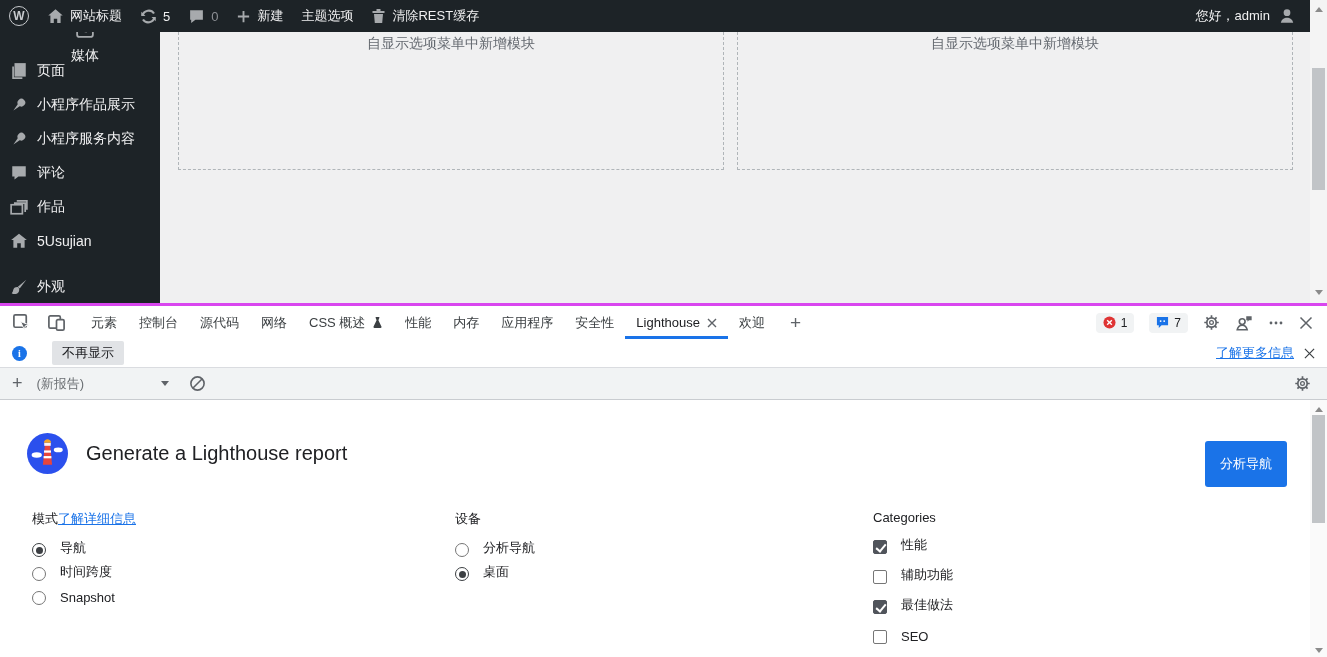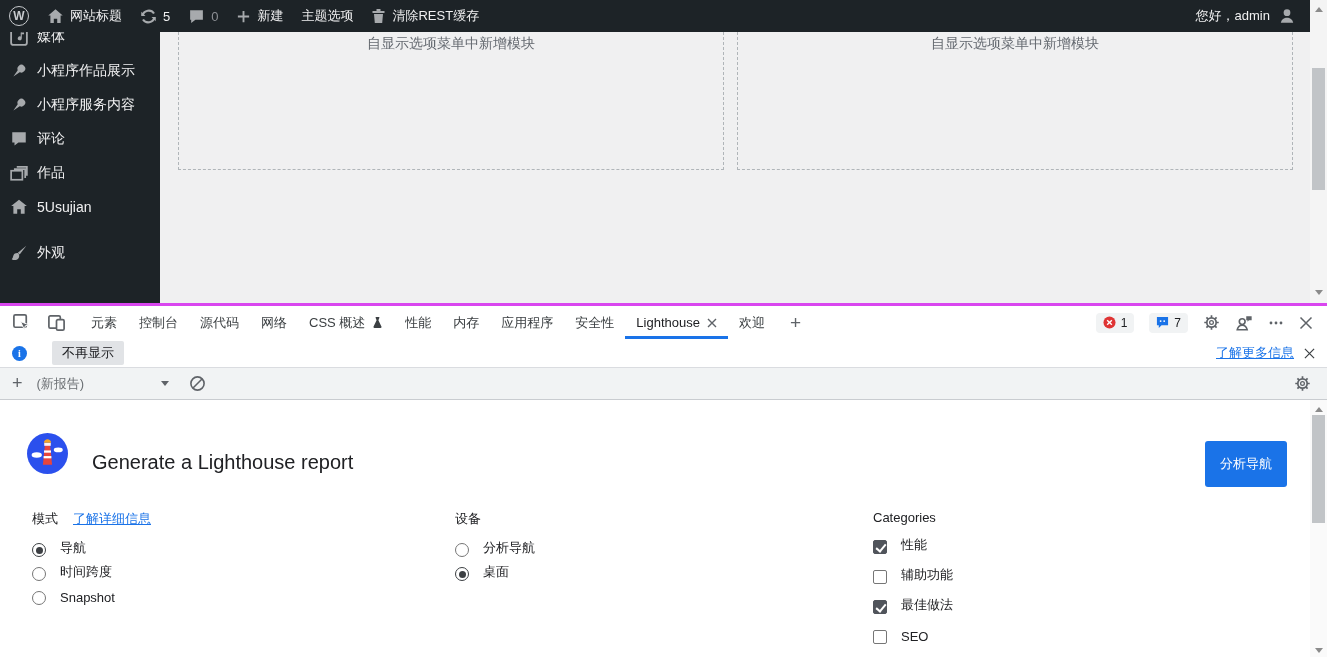--- a/index.html
+++ b/index.html
@@ -15,21 +15,21 @@
   .ab-item svg { display:block; }
   .wp-logo-circle { width:20px; height:20px; border:1.6px solid #c8cbce; border-radius:50%;
     display:flex; align-items:center; justify-content:center; font-size:12px; font-weight:bold; color:#c8cbce; }
   .ab-count-muted { color:#8c8f94; }
   .ab-right { margin-left:auto; display:flex; align-items:center; gap:8px; padding-right:14px; }
 
   
   .wp-body { position:absolute; top:32px; left:0; width:1310px; height:271px; display:flex; overflow:hidden; }
   .sidebar { width:160px; background:#1d2327; color:#f0f0f1; flex:none; padding-top:0; overflow:hidden; }
   .sb-item { height:34px; display:flex; align-items:center; gap:9px; padding-left:10px; font-size:14px; cursor:pointer; }
-  .sb-item:first-child { margin-top:-12px; }
+  .sb-item:first-child { margin-top:-12px;flex-direction:column; }
   .sb-item svg { flex:none; }
   .menu-sep { height:12px; }
   .wp-content { flex:1; background:#f0f0f1; position:relative; overflow:hidden; }
   .dash-box { position:absolute; top:-10px; height:148px; border:1px dashed #b0b5b9; border-top:none;
     text-align:center; padding-top:13px; font-size:14px; color:#646970; }
   .dash-box.b1 { left:18px; width:546px; }
   .dash-box.b2 { left:577px; width:556px; }
 
   
   .scrollbar { position:absolute; width:17px; background:#f4f4f4; }
@@ -60,29 +60,29 @@
   .infobar-right { margin-left:auto; display:flex; align-items:center; gap:10px; }
   .link-blue { color:#1a73e8; text-decoration:underline; cursor:pointer;text-align:right; }
 
   .lh-toolbar { height:32px; background:#f1f3f4; border-bottom:1px solid #c9ccd0; display:flex; align-items:center; padding:0 12px; }
   .lht-plus { font-size:18px; color:#5f6368; margin-right:14px; cursor:pointer; }
   .report-select { display:flex; align-items:center; justify-content:space-between; width:132px; color:#6b6f73; font-size:13px; cursor:pointer; }
   .caret-down { width:0; height:0; border-left:4px solid transparent; border-right:4px solid transparent; border-top:5px solid #5f6368; }
   .lht-right { margin-left:auto; display:flex; align-items:center; padding-right:4px; }
 
   .lh-content { position:relative; height:260px; background:#fff; overflow:hidden; }
-  .lh-header { position:absolute; top:33px; left:27px; display:flex; align-items:flex-end; gap:24px; }
+  .lh-header { position:absolute; top:33px; left:27px; display:flex; align-items:center; gap:18px; }
   .lh-title { font-size:20px; color:#202124; }
   .analyze-btn { position:absolute; top:41px; right:40px; background:#1a73e8; color:#fff; font-size:13px;
     padding:14px 15px; border-radius:3px; cursor:pointer; }
 
   .lh-form { position:absolute; top:110px; left:0; right:0; font-size:13px; color:#202124; }
   .form-col { position:absolute; top:0; }
   .col-mode { left:32px; } .col-device { left:455px; } .col-categories { left:873px; }
-  .col-head { display:flex; align-items:center; gap:15px; margin-bottom:14px; }
+  .col-head { display:flex; align-items:center; margin-bottom:14px; }
   .opt-row { display:flex; align-items:flex-end; gap:14px; margin-bottom:9px; height:15px; }
   .cat-row { margin-bottom:15px; }
   .radio { width:14px; height:14px; border:1.5px solid #767676; border-radius:50%; position:relative; flex:none; background:#fff; }
   .radio.checked { border-color:#3c3f43; }
   .radio.checked::after { content:""; position:absolute; left:2.5px; top:2.5px; width:7px; height:7px; border-radius:50%; background:#3c3f43; }
   .checkbox { width:14px; height:14px; border:1.5px solid #767676; border-radius:2px; position:relative; flex:none; background:#fff; }
   .checkbox.checked { background:#50545b; border-color:#50545b; }
   .checkbox.checked::after { content:""; position:absolute; left:4px; top:1px; width:4px; height:8px;
     border-right:2px solid #fff; border-bottom:2px solid #fff; transform:rotate(40deg); }
 </style>
@@ -147,20 +147,27 @@
       <div class="sb-item">
         <svg width="18" height="18" viewBox="0 0 16 16">
           <rect x="1" y="1" width="14" height="14" rx="2" fill="none" stroke="#a7aaad" stroke-width="1.6"></rect>
           <path d="M10.5 4v5.2a1.8 1.8 0 1 1-1-1.6V4z" fill="#a7aaad"></path>
             <path d="M10 4h2.5v1.6H10z" fill="#a7aaad"></path>
         </svg>
         <span>媒体</span>
       </div>
       <div class="sb-item">
         <svg width="18" height="18" viewBox="0 0 16 16">
+          <rect x="4" y="1" width="10" height="12" fill="#a7aaad"></rect>
+          <path d="M2 4v11h9v-1.5H3.5V4z" fill="#a7aaad"></path>
+        </svg>
+        <span>页面</span>
+      </div>
+      <div class="sb-item">
+        <svg width="18" height="18" viewBox="0 0 16 16">
           <g transform="rotate(45 8 8)">
               <circle cx="8" cy="5" r="3.4" fill="#a7aaad"></circle>
               <path d="M6.6 7.6h2.8L8 15z" fill="#a7aaad"></path>
             </g>
         </svg>
         <span>小程序作品展示</span>
       </div>
       <div class="sb-item">
         <svg width="18" height="18" viewBox="0 0 16 16">
           <g transform="rotate(45 8 8)">

